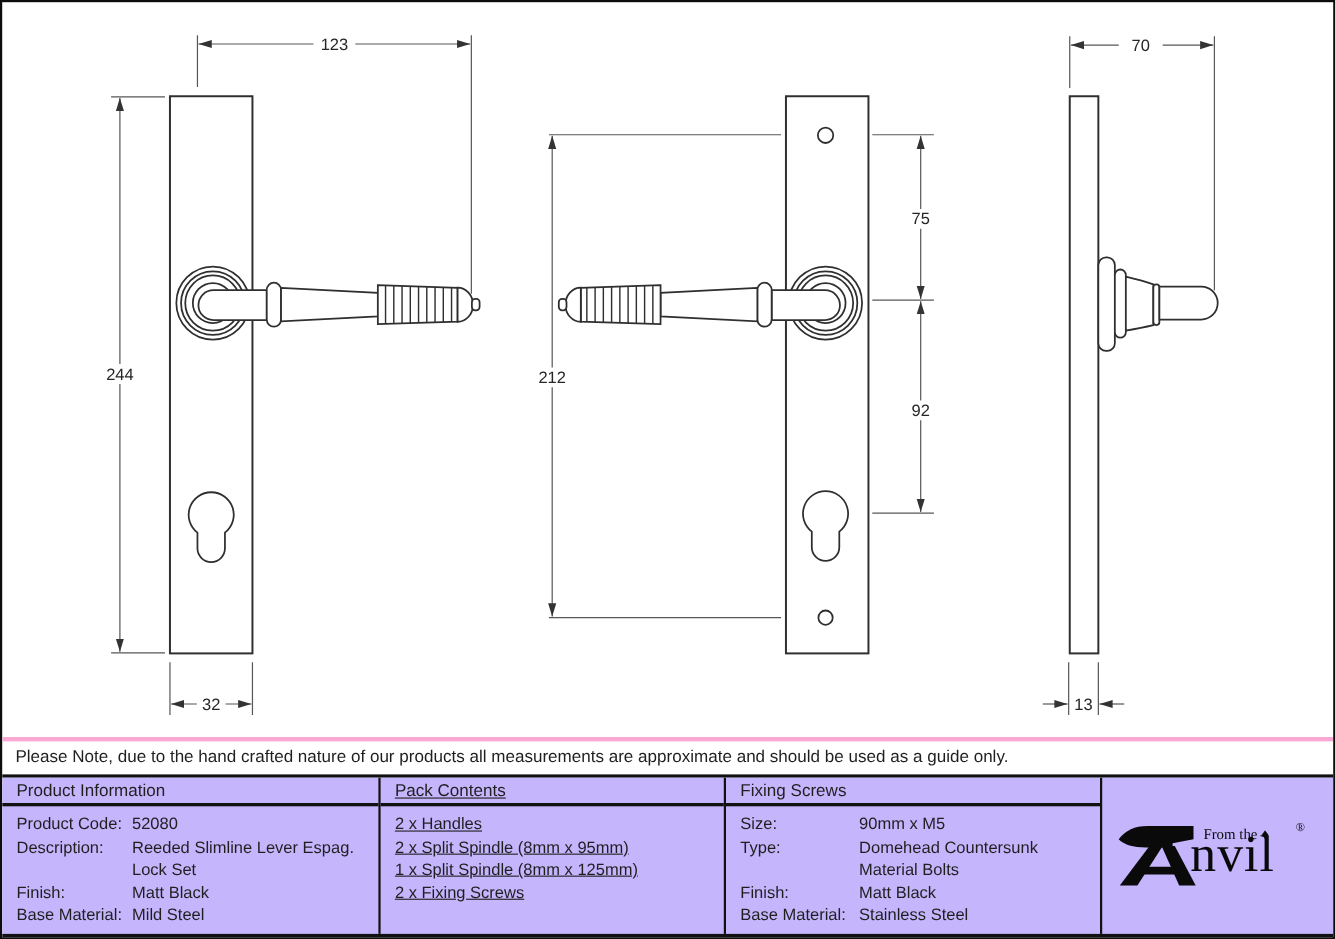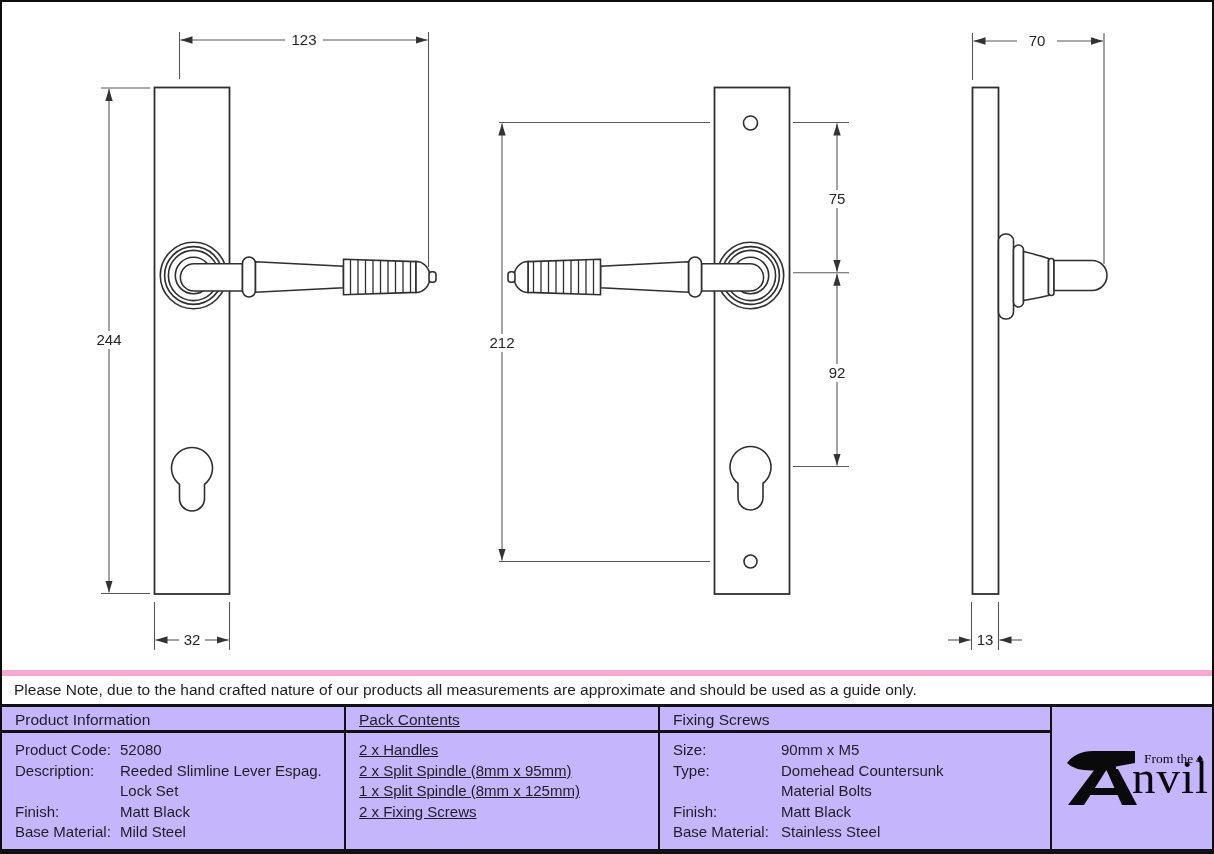--- a/index.html
+++ b/index.html
@@ -4,29 +4,29 @@
 <style>
   html,body{margin:0;padding:0;background:#e8e8e8;}
   #sheet{
     position:relative; width:1214px; height:854px; background:#fff;
     border:2px solid #0d0d0d; box-sizing:border-box;
     font-family:"Liberation Sans",sans-serif; color:#1f1f1f; overflow:hidden;
   }
   #drawings{position:absolute; left:0; top:0;}
   #note-box{
     position:absolute; left:0; right:0; top:668px; height:37px;
-    border-top:6px solid #f9a8d4; border-bottom:3px solid #111; box-sizing:border-box;
+    border-top:4px solid #f9a8d4; border-bottom:3px solid #111; box-sizing:border-box;
     display:flex; align-items:center; padding-left:12px; font-size:15.5px;
   }
   #info-table{
     position:absolute; left:0; right:0; top:705px; height:145px;
     display:flex; border-bottom:3px solid #111; box-sizing:border-box; background:#c4b5fd;
   }
   .col{box-sizing:border-box; border-right:2px solid #111; height:100%;}
-  .col-1{width:344px;} .col-2{width:314px;text-decoration:underline;} .col-3{width:392px;}
+  .col-1{width:344px;} .col-2{width:314px;text-decoration:underline;} .col-3{width:342px;}
   .col-logo{flex:1; border-right:none; position:relative;}
   .col-header{
     height:26px; box-sizing:border-box; border-bottom:3px solid #111;
     padding:4px 0 0 13px; font-size:15.5px;
   }
   .col-body{padding:7px 16px 0 13px; font-size:15px;}
   .kv-row{display:flex; height:20.5px; line-height:20.5px; white-space:nowrap;}
   .kv-row .lbl{width:105px; flex:none;}
   .col-3 .kv-row .lbl{width:108px;}
   .pc-item{height:20.5px; line-height:20.5px; white-space:nowrap;}

